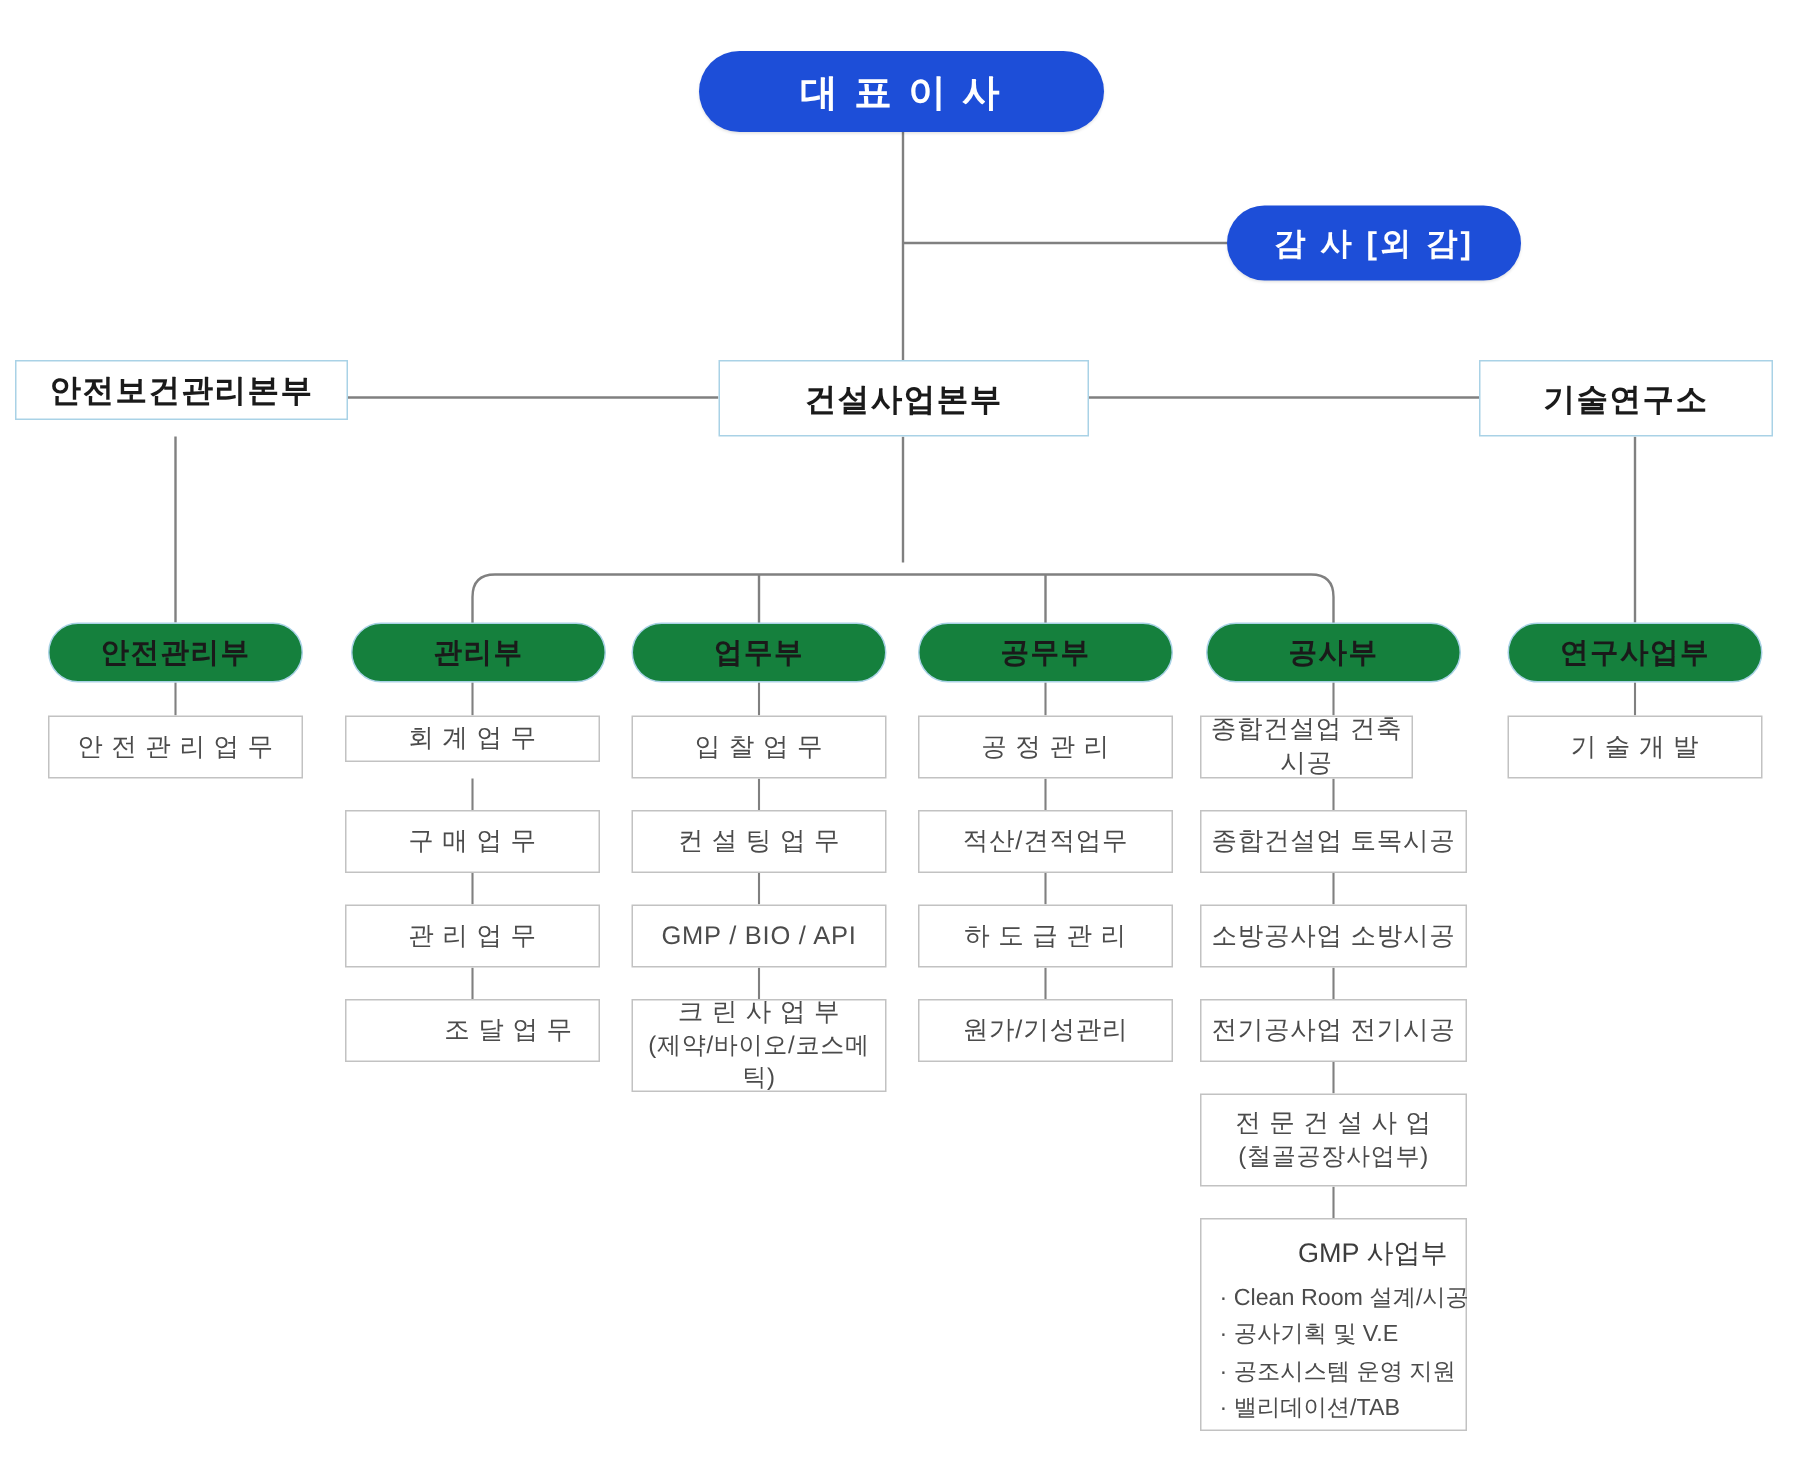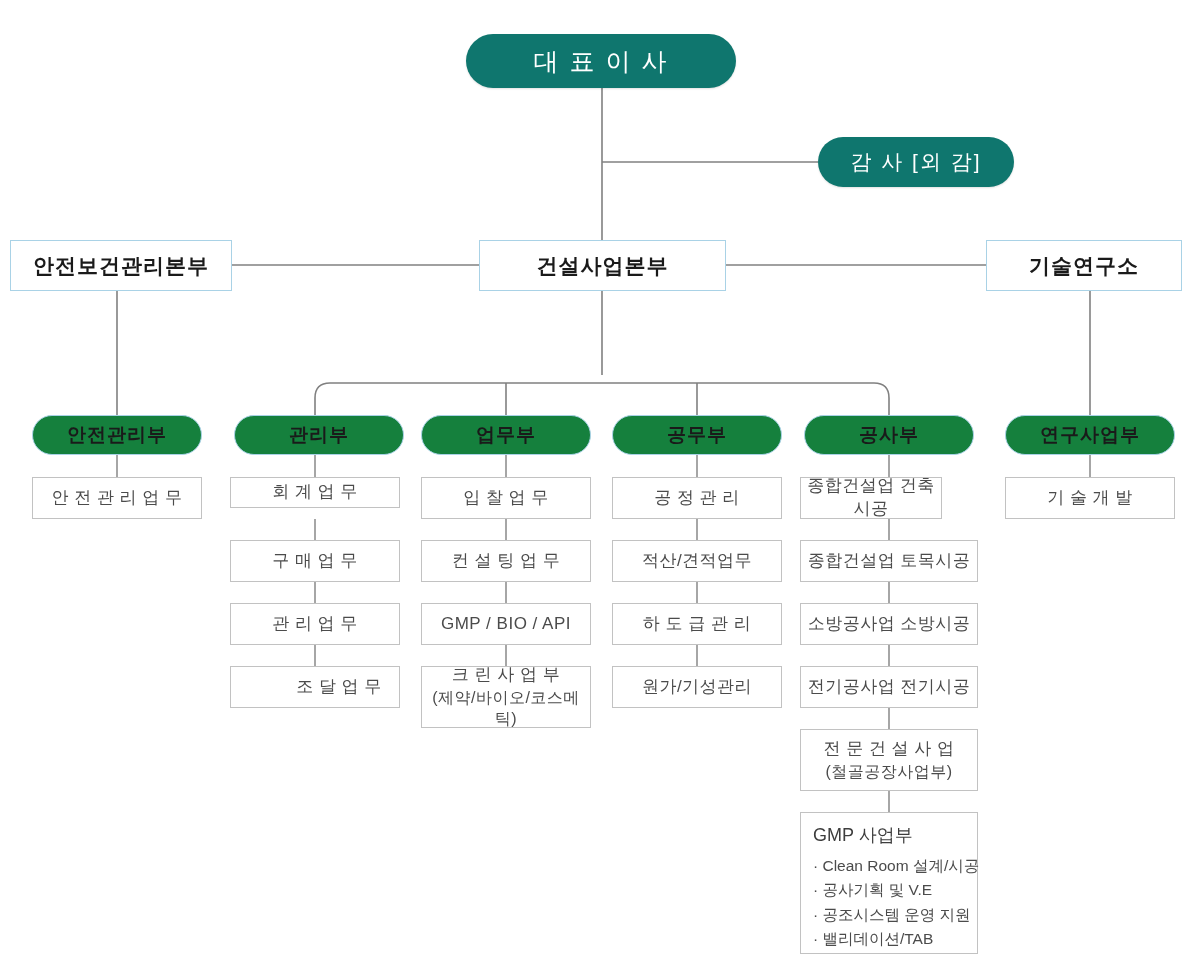--- a/index.html
+++ b/index.html
@@ -11,24 +11,24 @@
     position:relative;
   }
   #chart{position:absolute;left:0;top:0;width:1200px;height:978px;}
   svg.lines{position:absolute;left:0;top:0;width:1200px;height:978px;pointer-events:none;}
 
   .node{position:absolute;box-sizing:border-box;display:flex;align-items:center;
         justify-content:center;text-align:center;z-index:2;}
 
   
   .pill-blue{
-    background:#0f766e;
+    background:#1d4ed8;
     border-radius:999px;
     color:#ffffff;
-    font-weight:normal;
+    font-weight:bold;
     letter-spacing:2px;
     box-shadow:0 1px 2px rgba(0,0,0,.12);
   }
   .pill-blue.ceo{font-size:25px;}
   .pill-blue.audit{font-size:21px;}
 
   
   .box-div{
     background:#ffffff;
     border:1px solid #a9d2e6;
@@ -63,21 +63,21 @@
   
   .box-detail{
     background:#ffffff;
     border:1px solid #c2c2c2;
     color:#4b4b4b;
     display:block;
     padding:10px 12px 12px 12px;
     font-size:16px;
   }
   .box-detail .d-title{
-    text-align:left;font-size:18px;color:#3d3d3d;margin-bottom:7px;
+    text-align:right;font-size:18px;color:#3d3d3d;margin-bottom:7px;
   }
   .box-detail .d-item{
     text-align:left;line-height:1.58;white-space:nowrap;font-size:15.5px;
   }
   .sub-line{font-size:16px;}
 </style>
 </head>
 <body>
 
 <div id="chart">
@@ -122,21 +122,21 @@
         <path d="M889,708 L889,729"></path>
         <path d="M889,791 L889,812"></path>
         <path d="M1090,455 L1090,477"></path>
       </g>
   </svg>
 
   <div class="node pill-blue ceo" style="left:466px;top:34px;width:270px;height:54px;">대 표 이 사</div>
 
   <div class="node pill-blue audit" style="left:818px;top:137px;width:196px;height:50px;">감 사 [외 감]</div>
 
-  <div class="node box-div" style="left:10px;top:240px;width:222px;height:51px;">안전보건관리본부</div>
+  <div class="node box-div" style="left:10px;top:240px;width:222px;height:40px;">안전보건관리본부</div>
   <div class="node box-div" style="left:479px;top:240px;width:247px;height:51px;">건설사업본부</div>
   <div class="node box-div" style="left:986px;top:240px;width:196px;height:51px;">기술연구소</div>
 
   <div id="columns">
       <div class="node pill-dept" style="left: 32px; top: 415px; width: 170px; height: 40px;">
         <span>안전관리부</span>
       </div>
       <div class="node box-task" style="left: 32px; top: 477px; width: 170px; height: 42px;">
         <span>안 전 관 리 업 무</span>
       </div>

